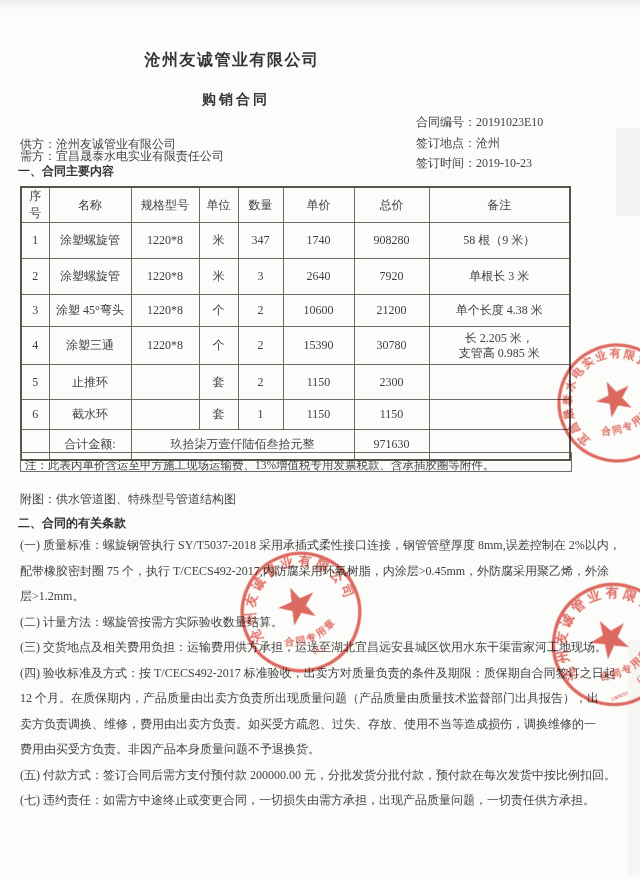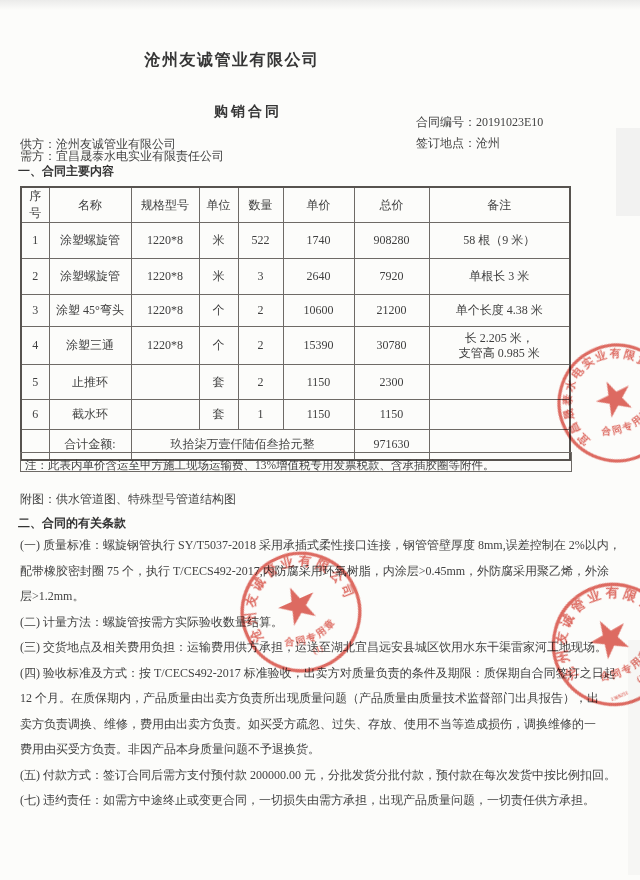--- a/index.html
+++ b/index.html
@@ -8,21 +8,21 @@
     background:#fcfcfa;color:#3c3c3c;
     font-family:"Liberation Serif","DejaVu Serif",serif;
   }
   .artifact{position:absolute;pointer-events:none;}
   .band-top{top:0;left:0;right:0;height:10px;background:linear-gradient(#ebebea,#fcfcfa);}
   .shadow-r1{right:0;top:128px;width:24px;height:88px;background:#e9eae9;opacity:.55;}
   .shadow-r2{right:0;top:640px;width:12px;height:235px;background:#efefee;opacity:.5;}
 
   .title{position:absolute;top:50px;left:0;width:464px;margin:0;text-align:center;
     font-size:16px;font-weight:700;letter-spacing:1.5px;color:#353535;}
-  .subtitle{position:absolute;top:87px;left:0;width:464px;margin:16px;text-align:center;
+  .subtitle{position:absolute;top:87px;left:0;width:464px;margin:4px;text-align:center;
     font-size:14px;font-weight:700;letter-spacing:3px;color:#353535;}
 
   .line{position:absolute;font-size:12px;color:#424242;}
   .supplier-line{left:20px;top:116px;margin-top:20px;}
   .buyer-line{left:20px;top:148px;}
   .meta{position:absolute;left:416px;top:112px;font-size:12px;line-height:20.5px;color:#424242;font-family:Liberation Serif, serif;}
   .sec1{left:18px;top:163px;font-weight:600;color:#333;}
 
   table.items{position:absolute;left:20px;top:186px;width:549px;border-collapse:collapse;
     table-layout:fixed;font-size:12px;color:#3f3f3f;}
@@ -62,20 +62,21 @@
 
 <h1 class="title">沧州友诚管业有限公司</h1>
 <h2 class="subtitle">购销合同</h2>
 
 <div class="line supplier-line"><span>供方：</span><span>沧州友诚管业有限公司</span></div>
 <div class="line buyer-line"><span>需方：</span><span>宜昌晟泰水电实业有限责任公司</span></div>
 
 <div class="meta">
   <div><span>合同编号：</span><span>20191023E10</span></div>
   <div><span>签订地点：</span><span>沧州</span></div>
+  <div><span>签订时间：</span><span>2019-10-23</span></div>
 </div>
 
 <div class="line sec1">一、合同主要内容</div>
 
 <table class="items">
   <colgroup>
     <col style="width:28px">
       <col style="width:82px">
       <col style="width:68px">
       <col style="width:39px">
@@ -93,21 +94,21 @@
     <th>数量</th>
     <th>单价</th>
     <th>总价</th>
     <th>备注</th>
   </tr>
   <tr>
     <td>1</td>
     <td>涂塑螺旋管</td>
     <td>1220*8</td>
     <td>米</td>
-    <td>522</td>
+    <td>347</td>
     <td>1740</td>
     <td>908280</td>
     <td class="remark">58 根（9 米）</td>
   </tr>
   <tr>
     <td>2</td>
     <td>涂塑螺旋管</td>
     <td>1220*8</td>
     <td>米</td>
     <td>3</td>

